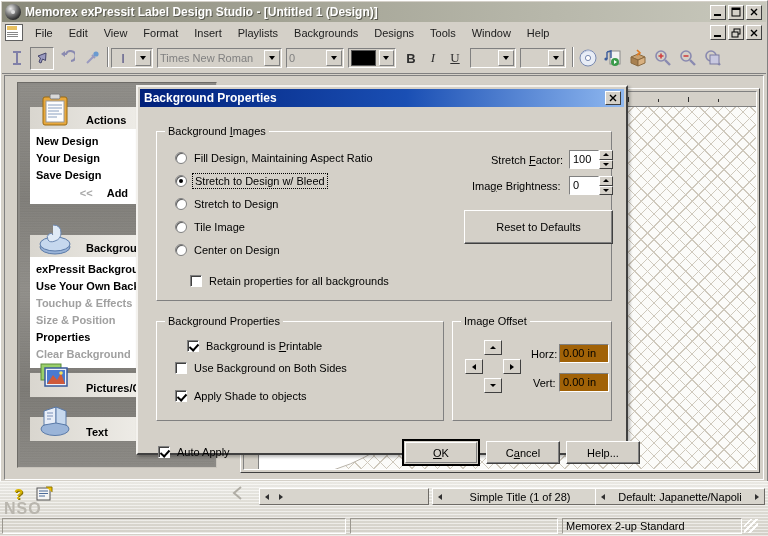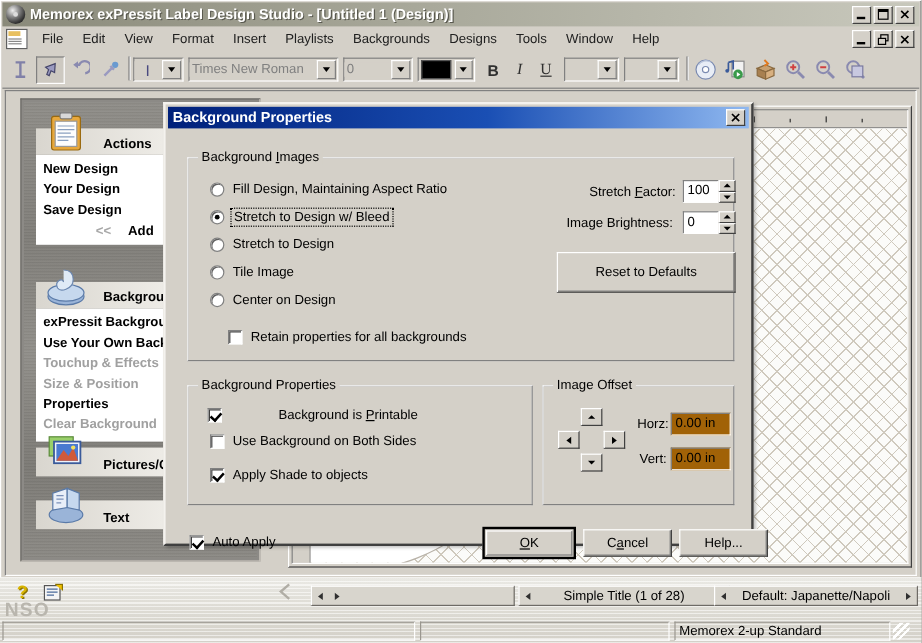--- a/index.html
+++ b/index.html
@@ -770,21 +770,21 @@
           </div>
         </div>
 
         <div class="btn" style="position:absolute;left:307px;top:78px;width:149px;height:34px;">Reset to Defaults</div>
       </fieldset>
 
       <fieldset class="gb" style="left:16px;top:212px;width:288px;height:100px;">
         <div class="gb-in"></div>
         <legend class="gbl">Background Properties</legend>
 
-        <div class="chk-row" style="left:16px;top:18px;gap:40px;">
+        <div class="chk-row" style="left:30px;top:18px;">
           <span class="chk on"></span>
           <span>Background is <span class="u">P</span>rintable</span>
         </div>
         <div class="chk-row" style="left:18px;top:40px;text-align:right;">
           <span class="chk"></span>
           <span>Use Background on Both Sides</span>
         </div>
         <div class="chk-row" style="left:18px;top:68px;">
           <span class="chk on"></span>
           <span>Apply Shade to objects</span>

